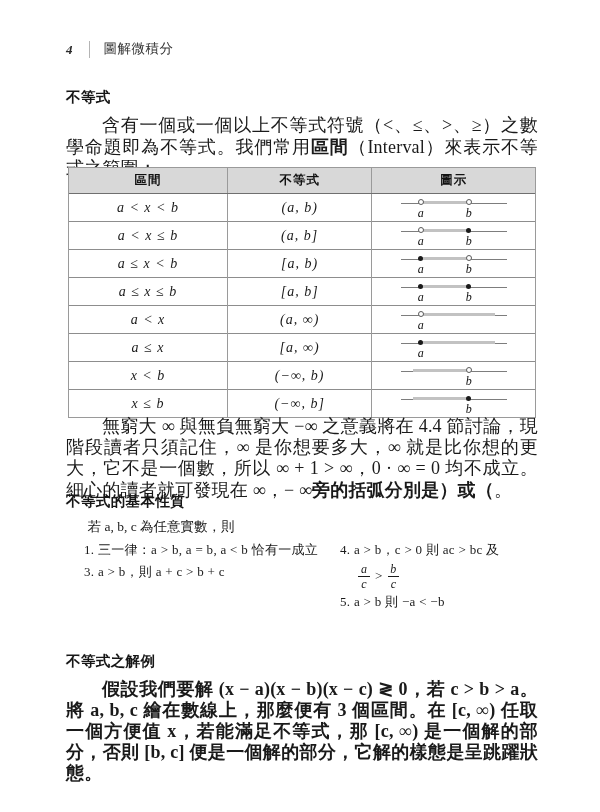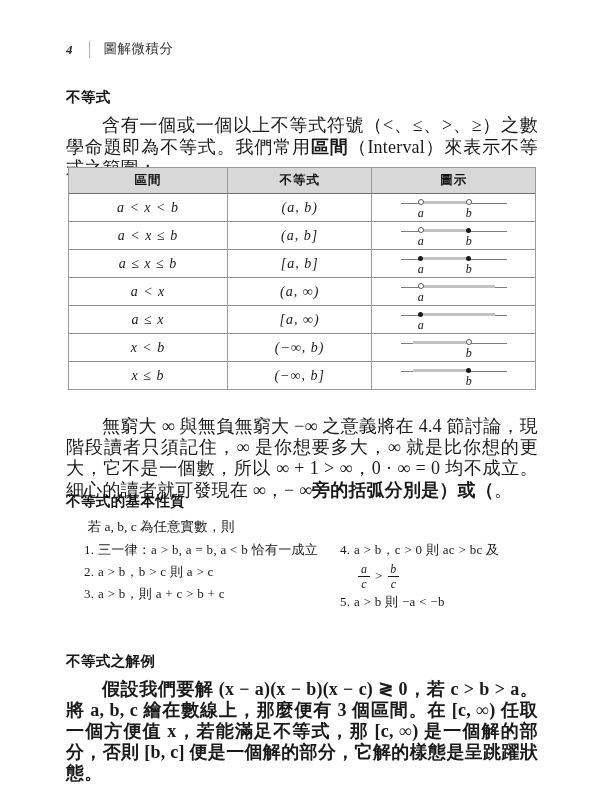--- a/index.html
+++ b/index.html
@@ -269,20 +269,34 @@
                 <div class="axis"></div>
                 <div class="band" style="left: 26px; width: 48px;"></div>
                 <div class="ring" style="left: 26px;"></div>
                 <div class="lab" style="left: 26px;">a</div>
                 <div class="dot" style="left: 74px;"></div>
                 <div class="lab" style="left: 74px;">b</div>
               </div>
             </td>
           </tr>
           <tr>
+            <td><span class="cell-math">a ≤ x &lt; b</span></td>
+            <td><span class="cell-math">[a, b)</span></td>
+            <td>
+              <div class="nl">
+                <div class="axis"></div>
+                <div class="band" style="left: 26px; width: 48px;"></div>
+                <div class="dot" style="left: 26px;"></div>
+                <div class="lab" style="left: 26px;">a</div>
+                <div class="ring" style="left: 74px;"></div>
+                <div class="lab" style="left: 74px;">b</div>
+              </div>
+            </td>
+          </tr>
+          <tr>
             <td><span class="cell-math">a ≤ x ≤ b</span></td>
             <td><span class="cell-math">[a, b]</span></td>
             <td>
               <div class="nl">
                 <div class="axis"></div>
                 <div class="band" style="left: 26px; width: 48px;"></div>
                 <div class="dot" style="left: 26px;"></div>
                 <div class="lab" style="left: 26px;">a</div>
                 <div class="dot" style="left: 74px;"></div>
                 <div class="lab" style="left: 74px;">b</div>
@@ -345,21 +359,20 @@
     <p class="para indent"><span>無窮大 ∞ 與無負無窮大 −∞ 之意義將在 4.4 節討論，現階段讀者只須記住，∞ 是你想要多大，∞ 就是比你想的更大，它不是一個數，所以 ∞ + 1 &gt; ∞，0 · ∞ = 0 均不成立。細心的讀者就可發現在 ∞，− ∞</span><span class="bold">旁的括弧分別是）或（</span><span>。</span></p>
   </div>
 
   <div class="col" style="top:492px;">
     <h2 class="sec">不等式的基本性質</h2>
     <div class="props">
       <p class="lead" style="margin-top:6px;">若 a, b, c 為任意實數，則</p>
       <div class="prop-cols">
         <div class="prop-col-l">
           <div class="prop-item">1. 三一律：a &gt; b, a = b, a &lt; b 恰有一成立</div>
-          <div class="prop-item">2. a &gt; b，b &gt; c 則 a &gt; c</div>
           <div class="prop-item">3. a &gt; b，則 a + c &gt; b + c</div>
         </div>
         <div class="prop-col-r">
           <div class="prop-item">4. a &gt; b，c &gt; 0 則 ac &gt; bc 及</div>
           <div class="frac-row">
             <span class="frac">
               <span class="num">a</span>
               <span class="den">c</span>
             </span>
             <span class="gt">&gt;</span>

